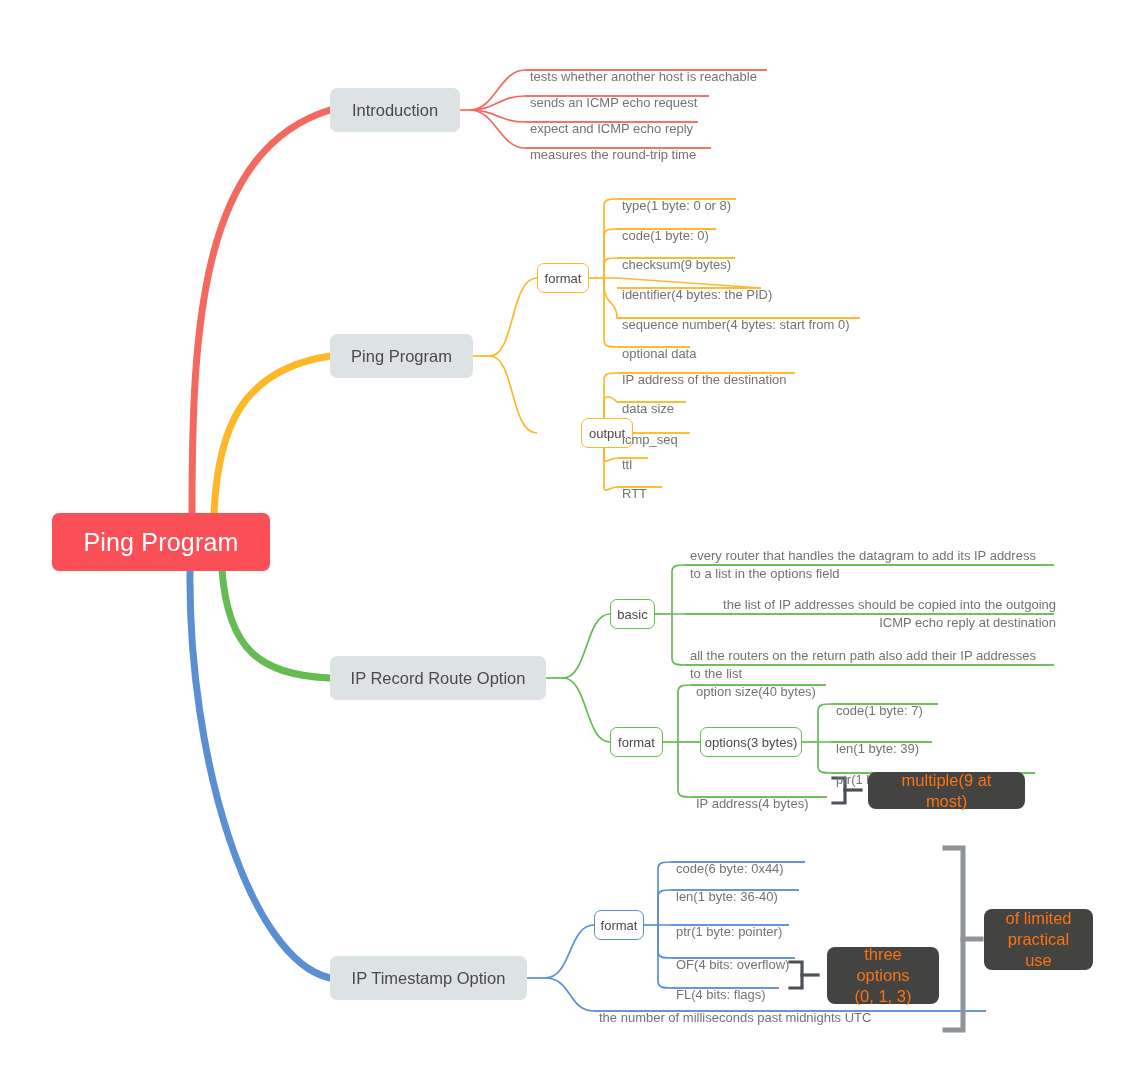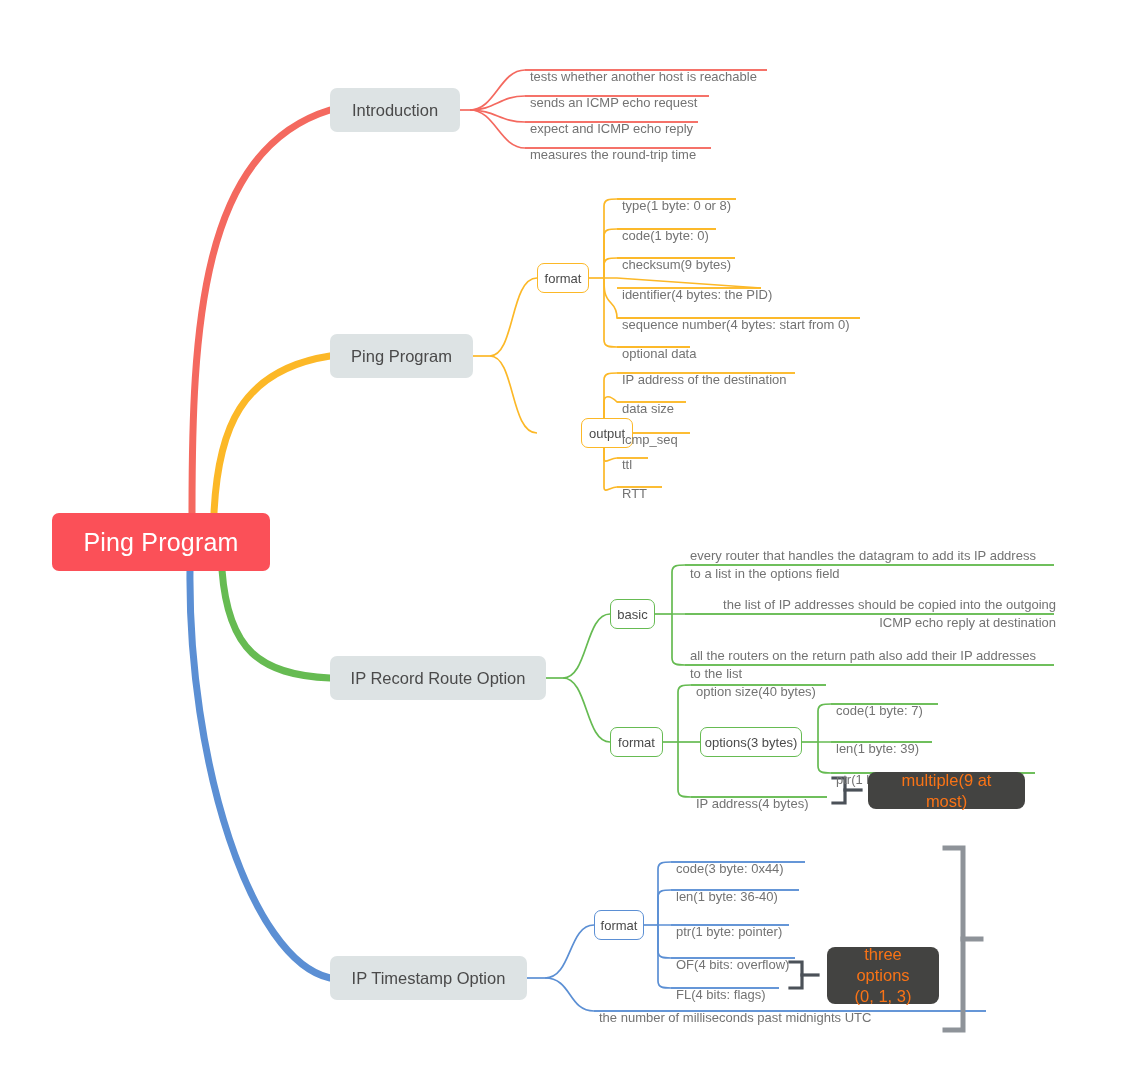--- a/index.html
+++ b/index.html
@@ -358,21 +358,21 @@
     <span>code(1 byte: 7)</span>
   </div>
   <div class="leaf" style="left:834px; top:723px;">
     <span>len(1 byte: 39)</span>
   </div>
   <div class="leaf" style="left:834px; top:754px;">
     <span>ptr(1 byte: the pointer 1 based)</span>
   </div>
 
   <div class="leaf" style="left:674px; top:843px;">
-    <span>code(3 byte: 0x44)</span>
+    <span>code(6 byte: 0x44)</span>
   </div>
   <div class="leaf" style="left:674px; top:871px;">
     <span>len(1 byte: 36-40)</span>
   </div>
   <div class="leaf" style="left:674px; top:906px;">
     <span>ptr(1 byte: pointer)</span>
   </div>
   <div class="leaf" style="left:674px; top:939px;">
     <span>OF(4 bits: overflow)</span>
   </div>
@@ -386,14 +386,18 @@
 
   <div class="callout" style="left:868px; top:772px; width:157px; height:37px;">
     <span>multiple(9 at most)</span>
   </div>
 
   <div class="callout" style="left:827px; top:947px; width:112px; height:57px;">
     <span>three options
 (0, 1, 3)</span>
   </div>
 
+  <div class="callout" style="left:984px; top:909px; width:109px; height:61px;">
+    <span>of limited
+practical use</span>
+  </div>
 
 </div>
 
 </body></html>

